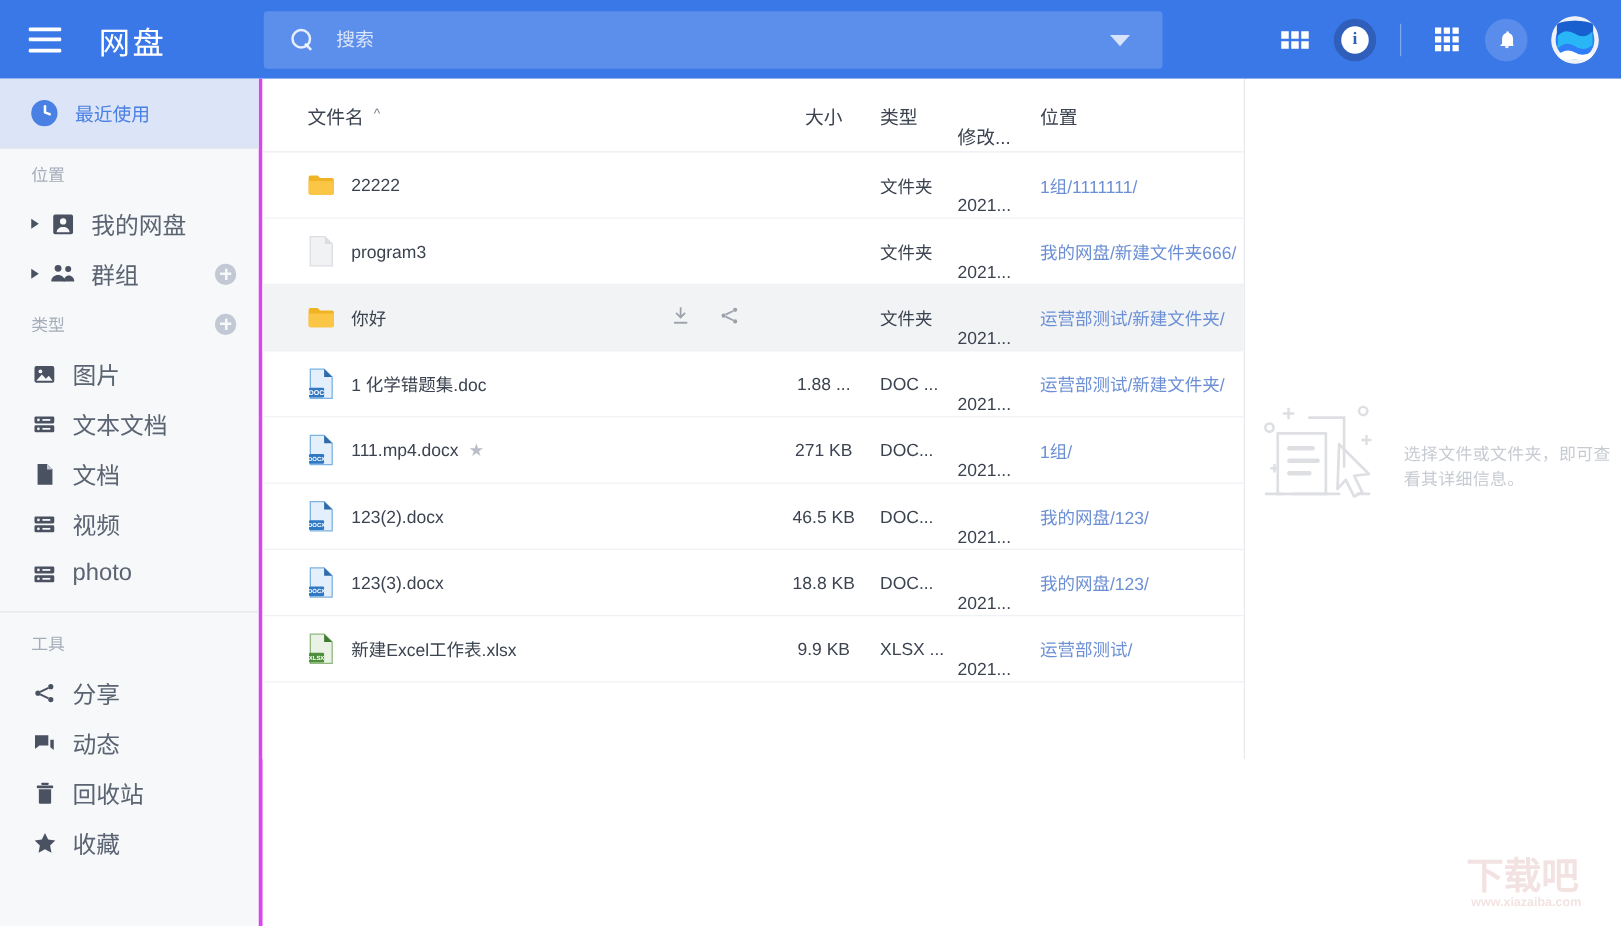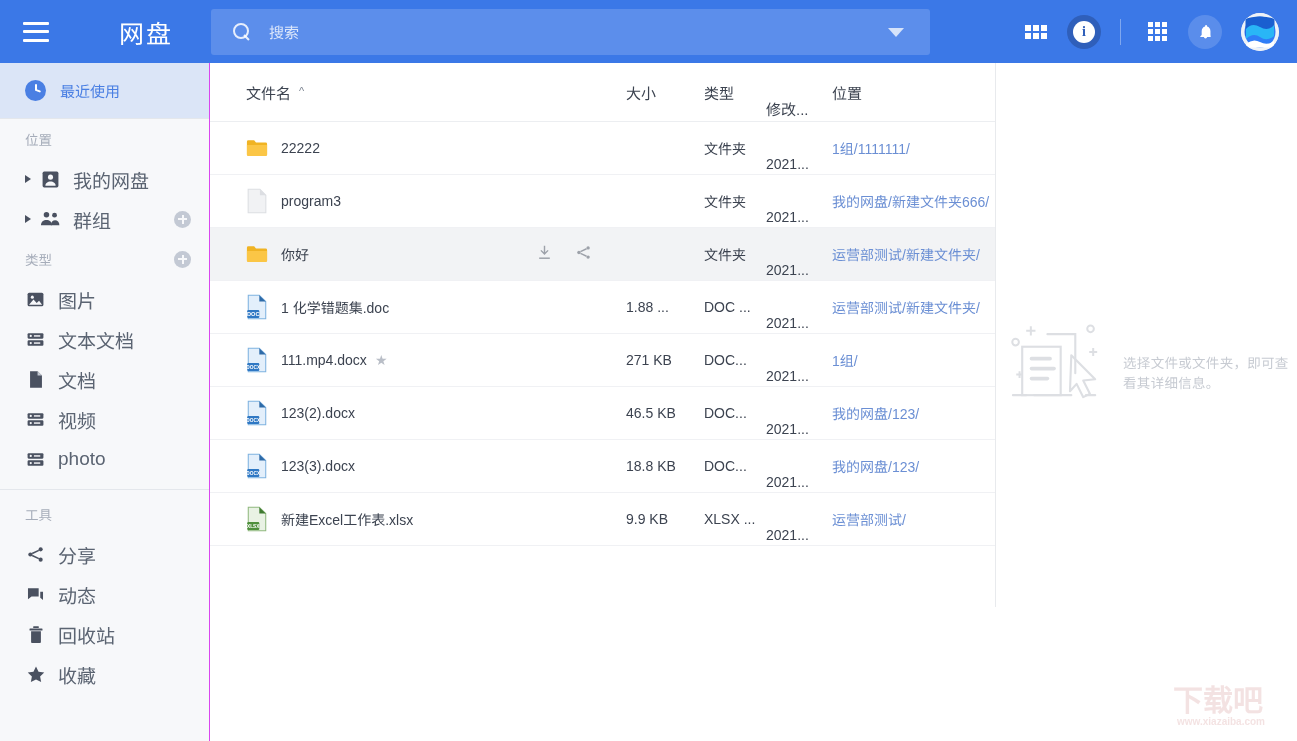--- a/index.html
+++ b/index.html
@@ -11,21 +11,21 @@
     background: #ffffff;
     font-family: "Liberation Sans", "DejaVu Sans", sans-serif;
     -webkit-font-smoothing: antialiased;
   }
 
   
   .topbar {
     position: absolute; left: 0; top: 0;
     width: 1297px; height: 63px;
     background: #3b78e7;
-    display: flex; align-items: center; gap: 40px;
+    display: flex; align-items: center;
   }
   .hamburger {
     width: 26px; height: 20px;
     margin-left: 23px; margin-right: 22px;
     display: flex; flex-direction: column; justify-content: space-between;
     cursor: pointer;
   }
   .hamburger span {
     display: block; height: 3px; width: 100%;
     background: #ffffff; border-radius: 1px;
@@ -121,21 +121,21 @@
     margin-left: 12px; margin-right: 4px;
     overflow: hidden; cursor: pointer;
     display: flex; align-items: center; justify-content: center;
   }
 
   
   .sidebar {
     position: absolute; left: 0; top: 63px;
     width: 210px; height: 678px;
     background: #f7f8fa;
-    border-right: 1px solid #d946ef;
+    border-right: 3px solid #d946ef;
     overflow: hidden;
   }
   .side-active {
     height: 56px; background: #dbe5f7;
     display: flex; align-items: center;
     border-bottom: 1px solid #e4e7ec;
     cursor: pointer;
   }
   .clock-icon {
     width: 21px; height: 21px; border-radius: 50%;
@@ -215,21 +215,21 @@
     display: flex; align-items: center;
     height: 53px;
     padding: 0 0 0 36px;
     border-bottom: 1px solid #f0f1f4;
     font-size: 14px; color: #3c4350;
     cursor: default;
   }
   .tr.hovered { background: #f2f3f5; }
   .c-name  { width: 290px; display: flex; align-items: center; position: relative; }
   .c-acts  { width: 90px; display: flex; align-items: center; gap: 22px; }
-  .c-size  { width: 78px; text-align: left; padding-right: 12px; }
+  .c-size  { width: 78px; text-align: center; padding-right: 12px; }
   .c-type  { width: 62px; }
   .c-mod   { width: 66px; margin-top: 32px; }
   .c-loc   { flex: 1; }
   .th-sort {
     margin-left: 8px; font-size: 11px; color: #7b8390; display: inline-block;
     transform: translateY(-1px);
   }
   .loc-link { color: #6b8fd4; }
   .fname { margin-left: 13px; white-space: nowrap; }
   .star { color: #b9bec7; font-size: 14px; margin-left: 8px; }

